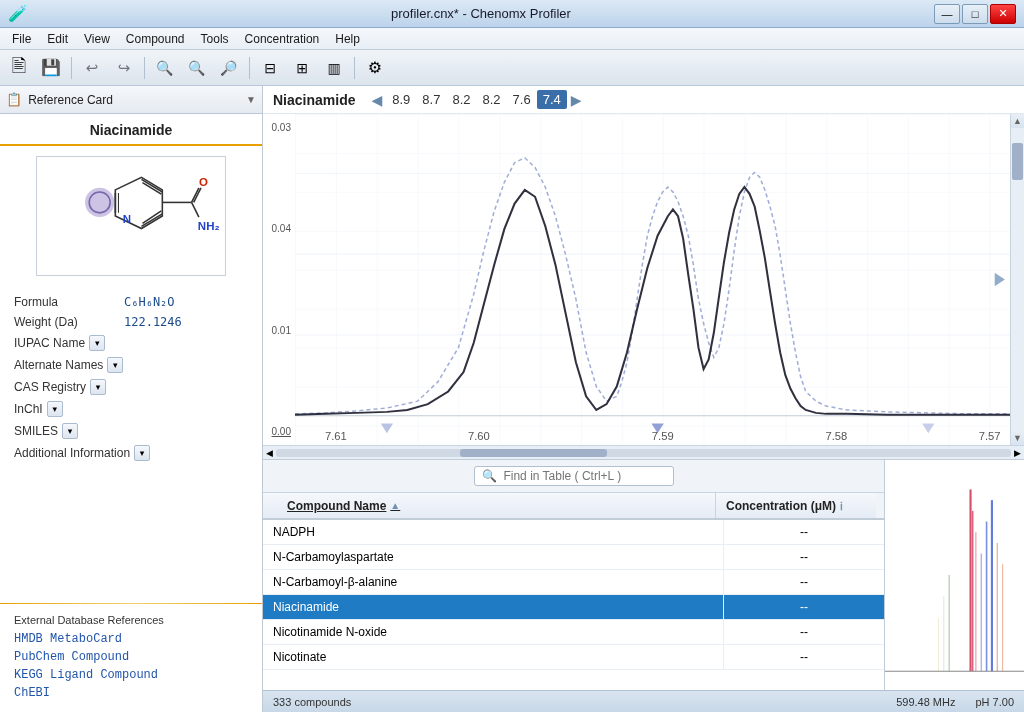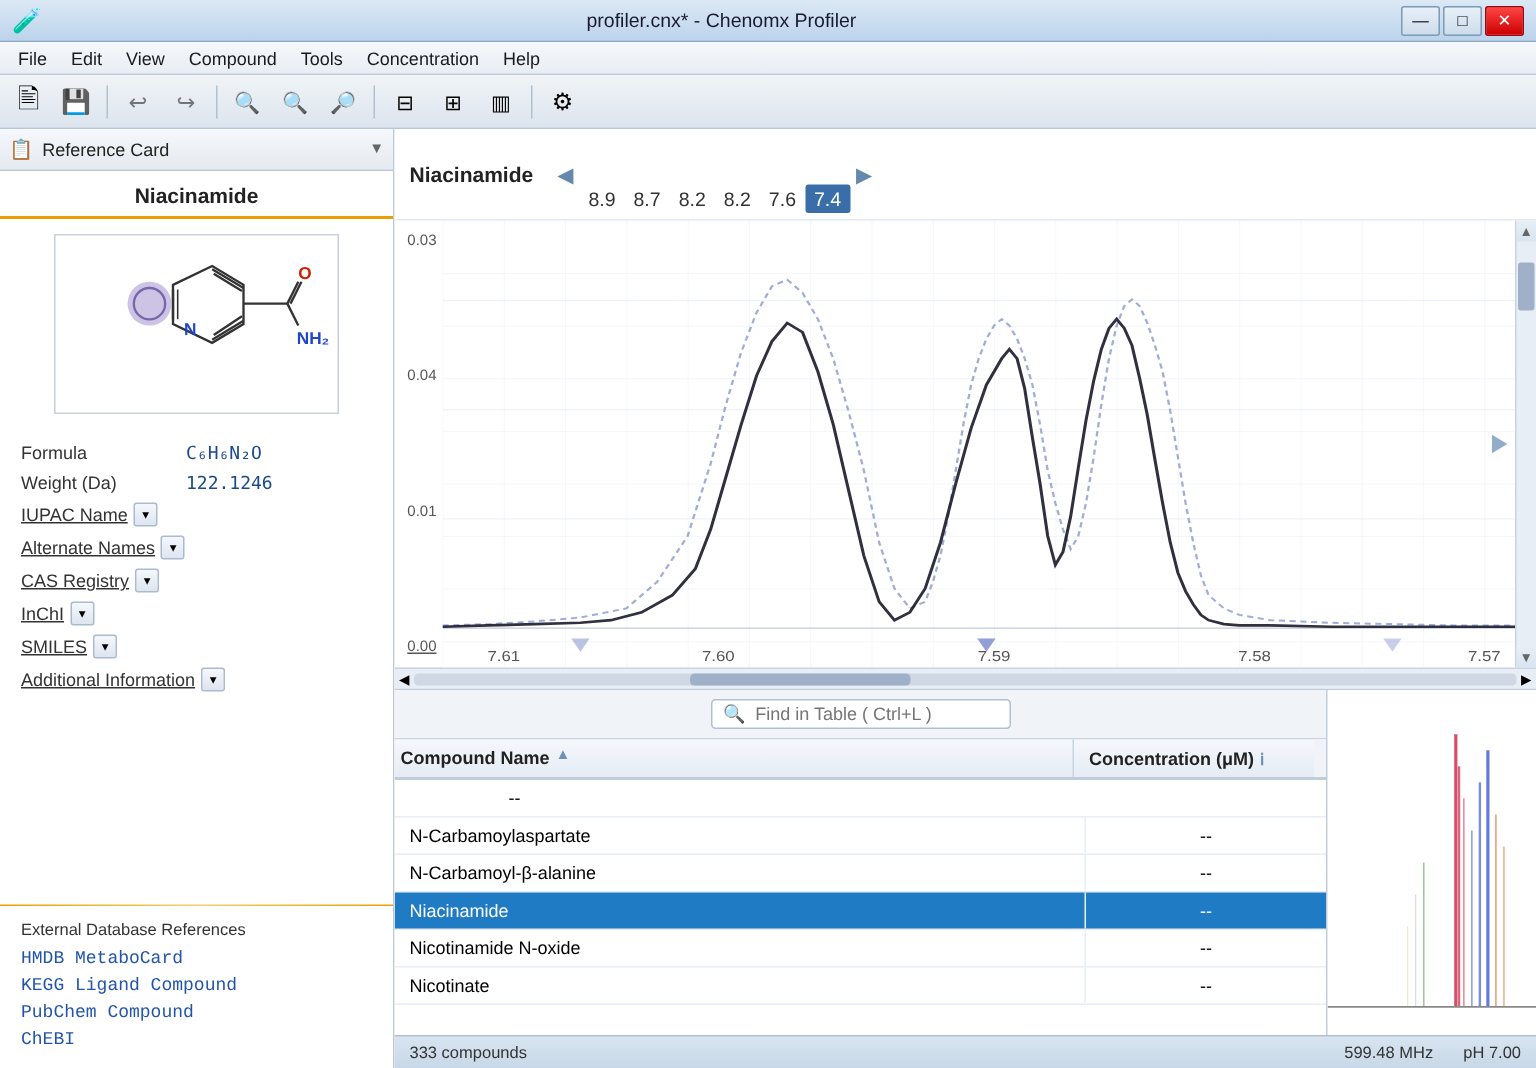--- a/index.html
+++ b/index.html
@@ -135,21 +135,21 @@
     }
     .prop-label { color: #333; width: 110px; flex-shrink: 0; }
     .prop-value { color: #1a4a8a; font-family: monospace; }
     .expandable-row {
       display: flex;
       padding: 3px 0;
       font-size: 12px;
       align-items: center;
       cursor: pointer;
     }
-    .expandable-label { color: #333; text-decoration: underline; }
+    .expandable-label { color: #333; }
     .expand-icon {
       width: 16px; height: 16px;
       border: 1px solid #aabbd0;
       background: linear-gradient(to bottom, #f5f8fc, #dde5f0);
       display: inline-flex; align-items: center; justify-content: center;
       font-size: 9px; margin-left: 4px; border-radius: 2px;
     }
 
     
     .panel-divider {
@@ -200,21 +200,20 @@
       border-bottom: 1px solid #e0e8f0;
     }
     .spectrum-title { font-size: 14px; font-weight: bold; color: #222; margin-right: 12px; }
     .nav-arrow { font-size: 14px; color: #6688aa; cursor: pointer; padding: 0 4px; }
     .ppm-label {
       font-size: 13px;
       padding: 2px 6px;
       cursor: pointer;
       color: #333;
       border-radius: 2px;
-      margin-top: 33px;
     }
     .ppm-label.active {
       background: #3a6ea8;
       color: white;
       border-radius: 2px;
     }
 
     
     .bottom-area {
       height: 230px;
@@ -250,24 +249,26 @@
     .table-header {
       display: flex;
       background: linear-gradient(to bottom, #f5f8fc, #e5ecf5);
       border-bottom: 2px solid #c0ccd8;
       font-size: 12px;
       font-weight: bold;
       color: #222;
     }
     .th-name {
       flex: 1;
-      padding: 5px 4px;
-      display: flex;
+      padding: 5px 24px;
+      display: flex;
+      align-items: center;
       gap: 4px;
       border-right: 1px solid #c8d4e0;
+      text-decoration: underline;
     }
     .th-conc {
       width: 160px;
       padding: 5px 10px;
       display: flex;
       align-items: center;
       gap: 4px;
     }
     .sort-icon { font-size: 10px; color: #7090b0; }
 
@@ -457,22 +458,22 @@
         <span class="expandable-label">Additional Information</span>
         <span class="expand-icon">▾</span>
       </div>
     </div>
 
     <div class="panel-divider"></div>
 
     <div class="ext-refs">
       <div class="ext-refs-title">External Database References</div>
       <a class="ext-link">HMDB MetaboCard</a>
+      <a class="ext-link">PubChem Compound</a>
       <a class="ext-link">KEGG Ligand Compound</a>
-      <a class="ext-link">PubChem Compound</a>
       <a class="ext-link">ChEBI</a>
     </div>
   </div>
 
   <div class="right-area">
 
     <div class="spectrum-area" style="display:flex;flex-direction:column;">
 
       <div class="spectrum-header">
         <span class="spectrum-title">Niacinamide</span>
@@ -570,20 +571,21 @@
           </div>
           <div class="th-conc">
             <span>Concentration (μM)</span>
             <span style="font-size:11px;color:#7090b0;cursor:pointer;">ℹ</span>
           </div>
           <div class="td-scroll"></div>
         </div>
 
         <div class="table-body">
           <div class="table-row">
+            <div class="td-name">NADPH</div>
             <div class="td-conc">--</div>
           </div>
           <div class="table-row">
             <div class="td-name">N-Carbamoylaspartate</div>
             <div class="td-conc">--</div>
           </div>
           <div class="table-row">
             <div class="td-name">N-Carbamoyl-β-alanine</div>
             <div class="td-conc">--</div>
           </div>

